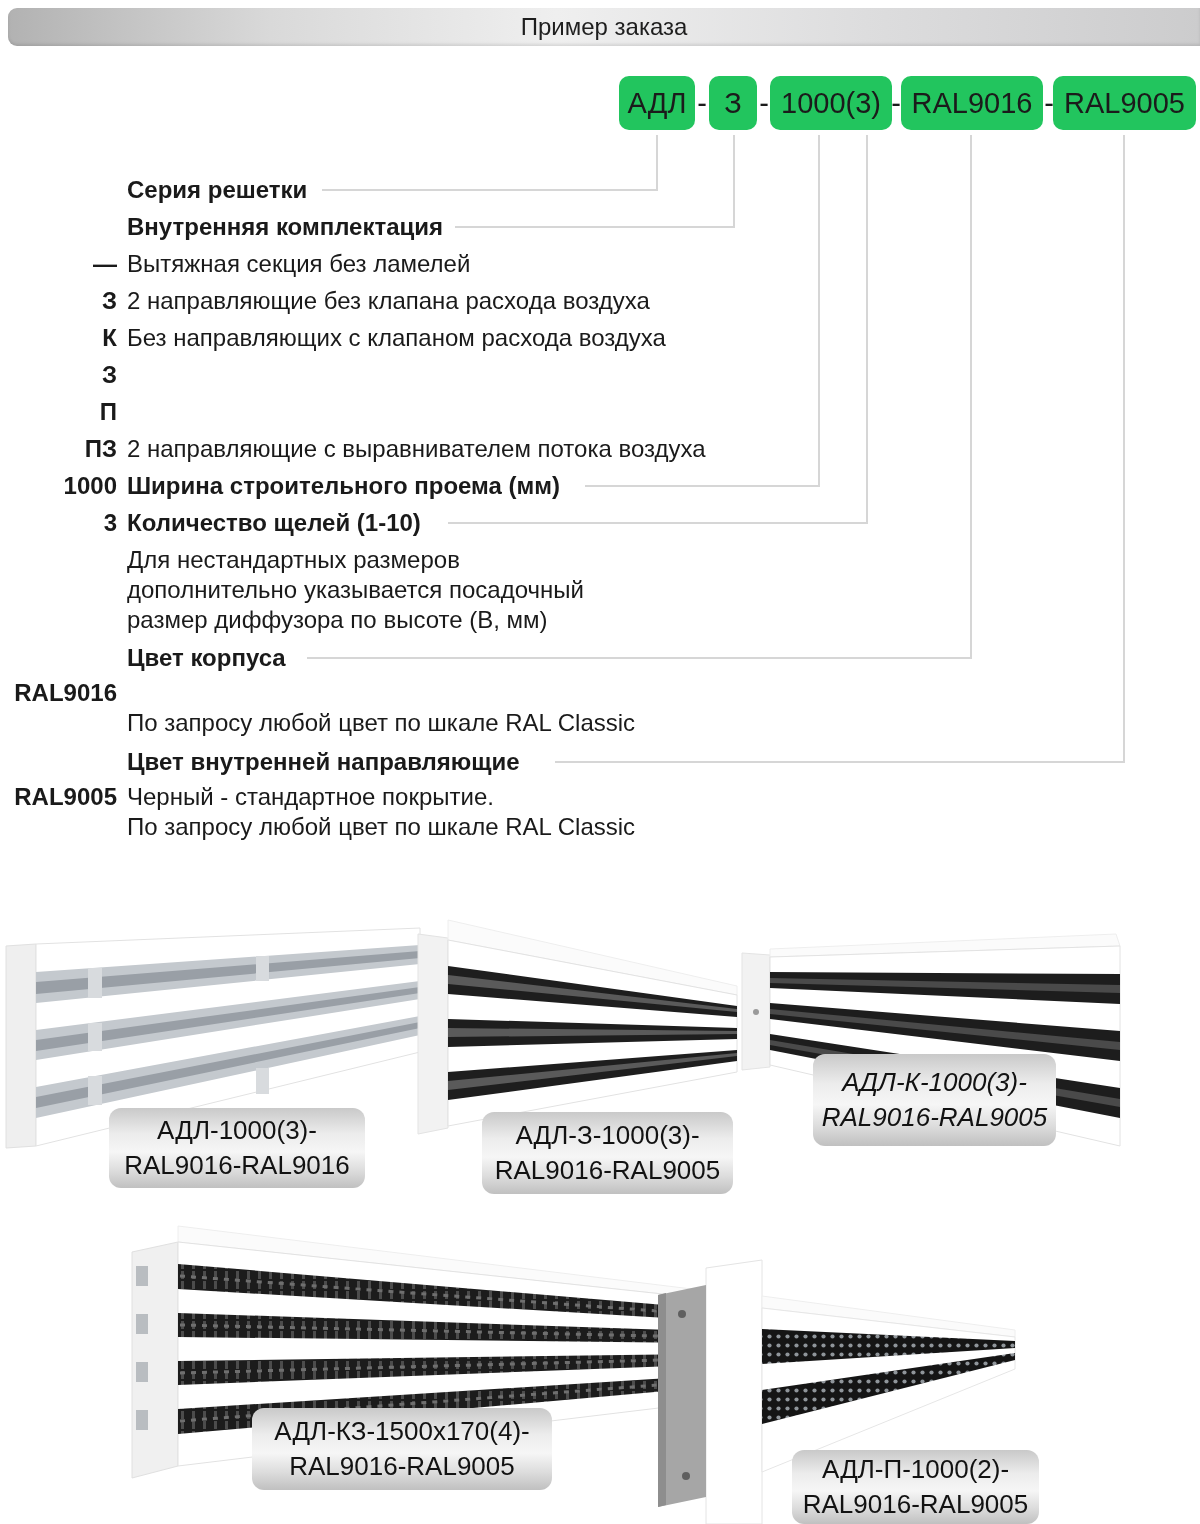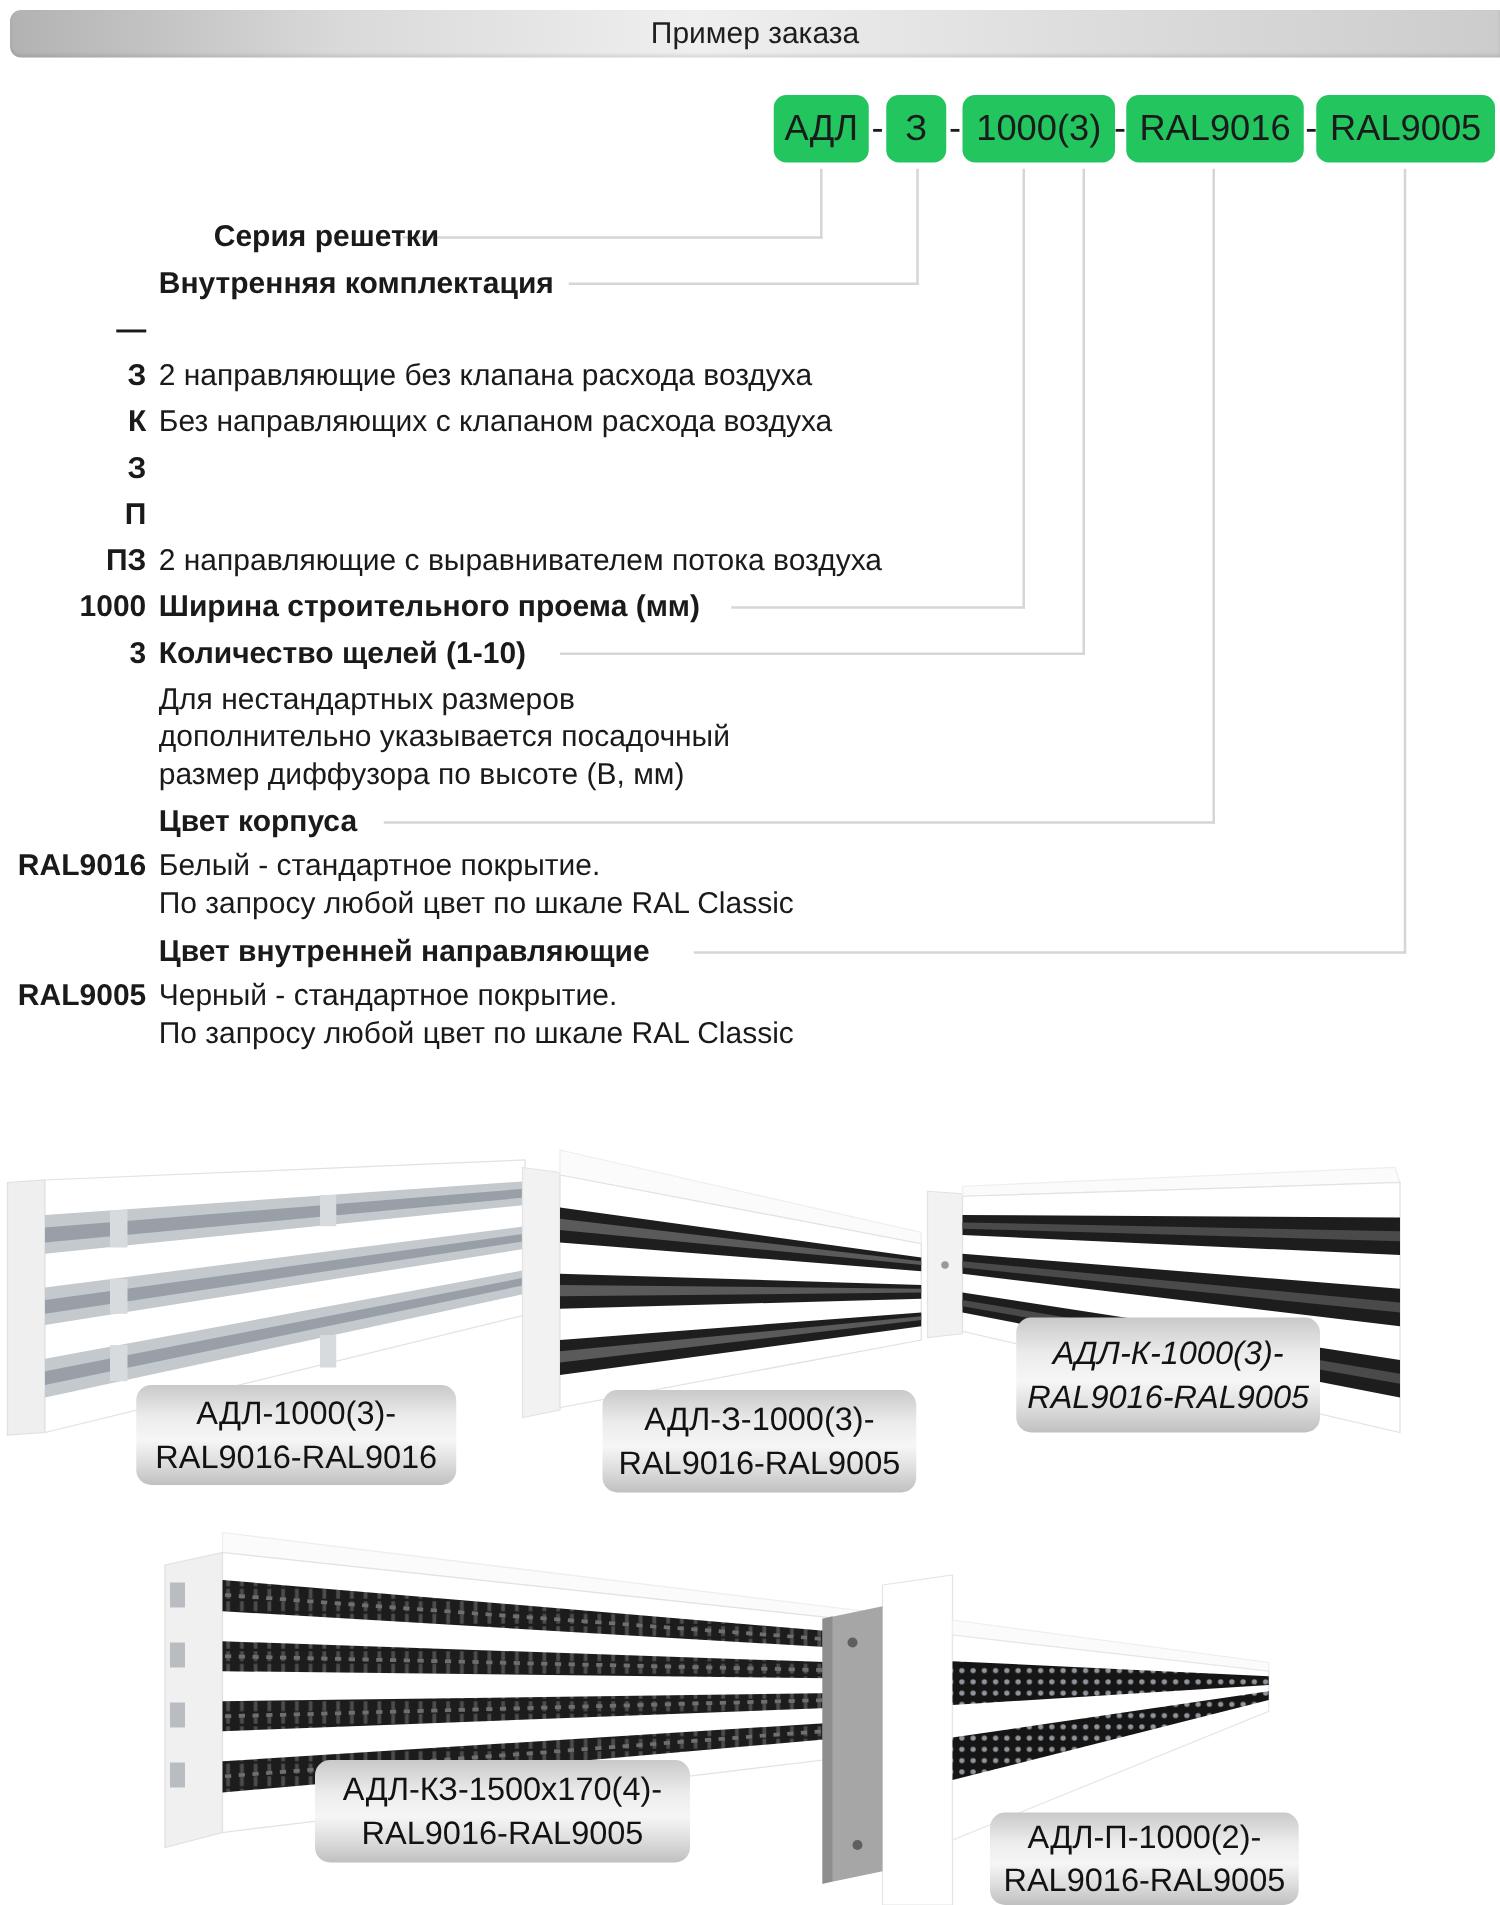--- a/index.html
+++ b/index.html
@@ -65,25 +65,26 @@
   <div class="vline" style="left:970px;top:135px;height:524px;"></div>
   <div class="vline" style="left:1123px;top:135px;height:628px;"></div>
 
   <div class="hline" style="left:322px;top:189px;width:336px;"></div>
   <div class="hline" style="left:455px;top:226px;width:280px;"></div>
   <div class="hline" style="left:585px;top:485px;width:235px;"></div>
   <div class="hline" style="left:448px;top:522px;width:420px;"></div>
   <div class="hline" style="left:307px;top:657px;width:665px;"></div>
   <div class="hline" style="left:555px;top:761px;width:570px;"></div>
 
-  <div class="hrow" style="top:175px;margin-left:44px;">Серия решетки</div>
+  <div class="hrow" style="top:175px;">Серия решетки</div>
   <div class="hrow" style="top:212px;">Внутренняя комплектация</div>
 
   <div class="srow" style="top:249px;">
     <span class="k">—</span>
+    <span class="t">Вытяжная секция без ламелей</span>
   </div>
   <div class="srow" style="top:286px;">
     <span class="k">З</span>
     <span class="t">2 направляющие без клапана расхода воздуха</span>
   </div>
   <div class="srow" style="top:323px;">
     <span class="k">К</span>
     <span class="t">Без направляющих с клапаном расхода воздуха</span>
   </div>
   <div class="srow" style="top:360px;">
@@ -106,21 +107,20 @@
     <span class="t">Количество щелей (1-10)</span>
   </div>
 
   <div class="nrow" style="top:545px;">Для нестандартных размеров</div>
   <div class="nrow" style="top:575px;">дополнительно указывается посадочный</div>
   <div class="nrow" style="top:605px;">размер диффузора по высоте (В, мм)</div>
 
   <div class="hrow" style="top:643px;">Цвет корпуса</div>
   <div class="srow" style="top:678px;">
     <span class="k">RAL9016</span>
-    <span class="t">Белый - стандартное покрытие.</span>
   </div>
   <div class="nrow" style="top:708px;">По запросу любой цвет по шкале RAL Classic</div>
 
   <div class="hrow" style="top:747px;">Цвет внутренней направляющие</div>
   <div class="srow" style="top:782px;">
     <span class="k">RAL9005</span>
     <span class="t">Черный - стандартное покрытие.</span>
   </div>
   <div class="nrow" style="top:812px;">По запросу любой цвет по шкале RAL Classic</div>
 

